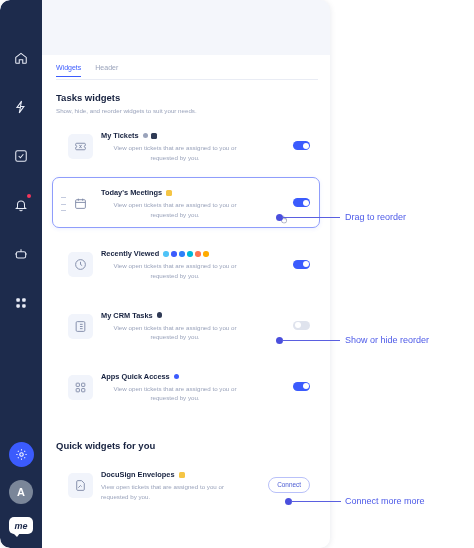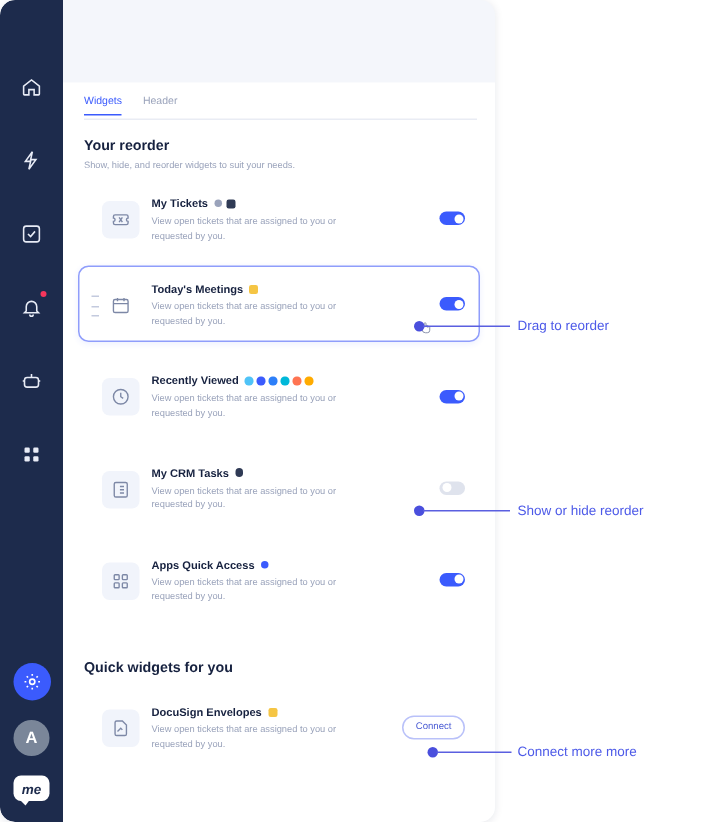--- a/index.html
+++ b/index.html
@@ -129,20 +129,21 @@
   }
   .section-sub {
     position: absolute; left: 14px; top: 52px;
     font-size: 6.2px; color: #9aa3bb;
   }
 
   
   .widget-list {
     position: absolute; left: 10px; top: 65px;
     width: 268px;
+    text-align: center;
   }
   .widget-row {
     position: relative;
     display: flex; align-items: flex-start;
     padding: 8px 9px 8px 8px;
     border-radius: 7px;
     margin-bottom: 6px;
     border: 1px solid transparent;
   }
   .widget-row.selected {
@@ -227,21 +228,21 @@
 
 
     <div class="content">
 
       <div class="tabs">
         <div class="tab active">Widgets</div>
         <div class="tab">Header</div>
       </div>
       <div class="tab-rule"></div>
 
-      <div class="section-title">Your reorder</div>
+      <div class="section-title">Tasks widgets</div>
       <div class="section-sub">Show, hide, and reorder widgets to suit your needs.</div>
 
       <div class="widget-list">
 
         <div class="widget-row">
           <div class="drag-grip">
               <i></i>
               <i></i>
               <i></i>
             </div>

